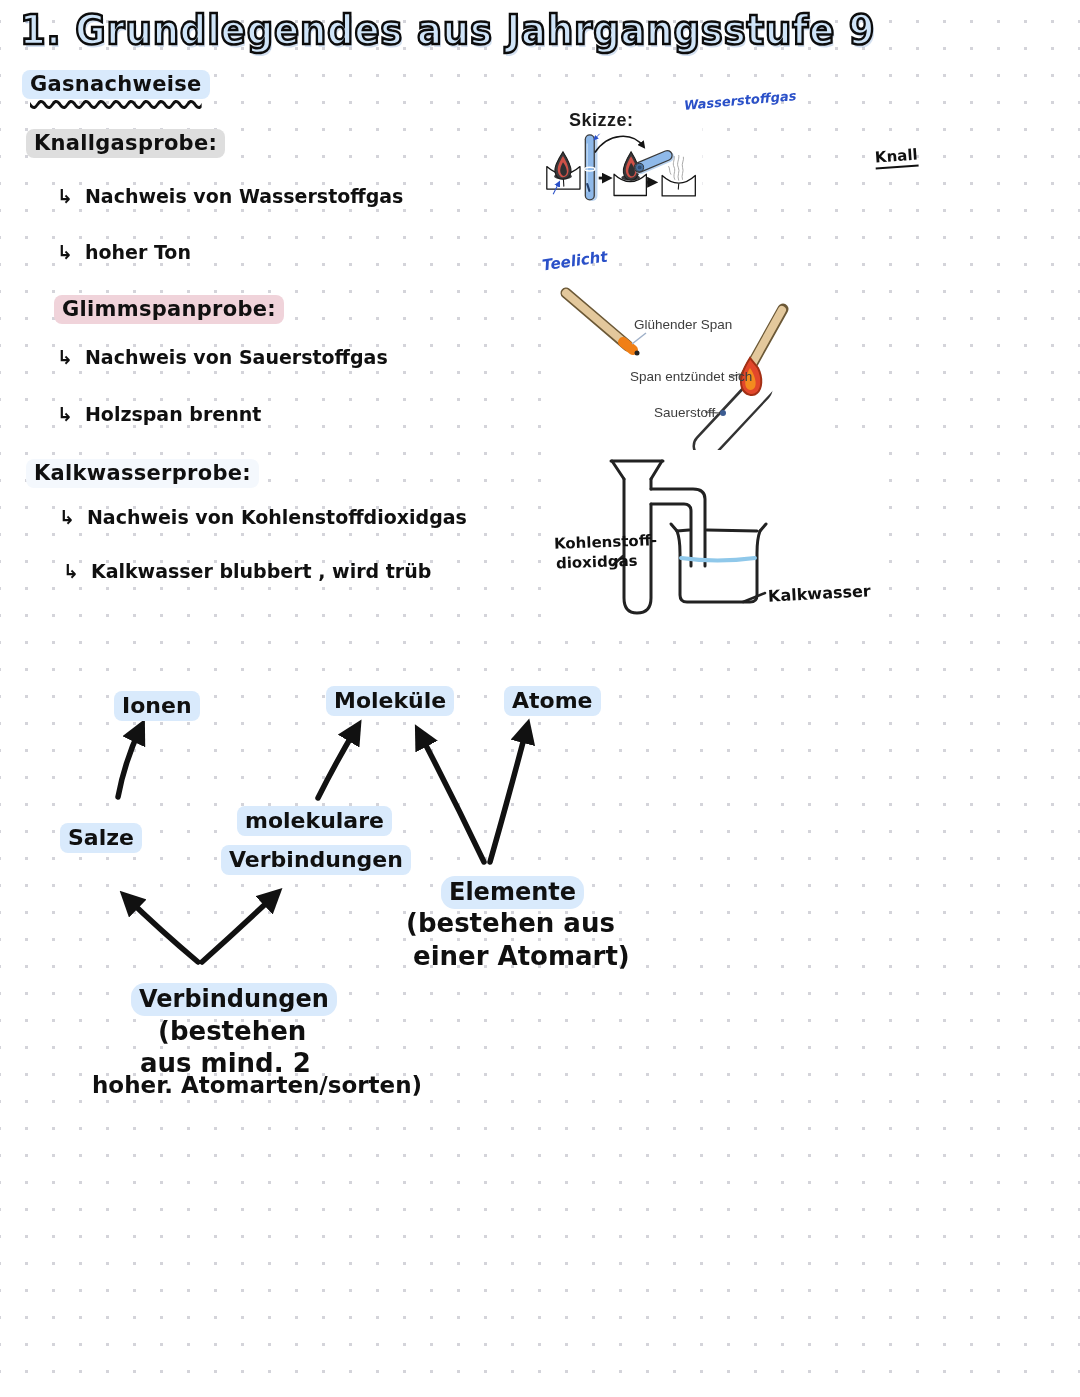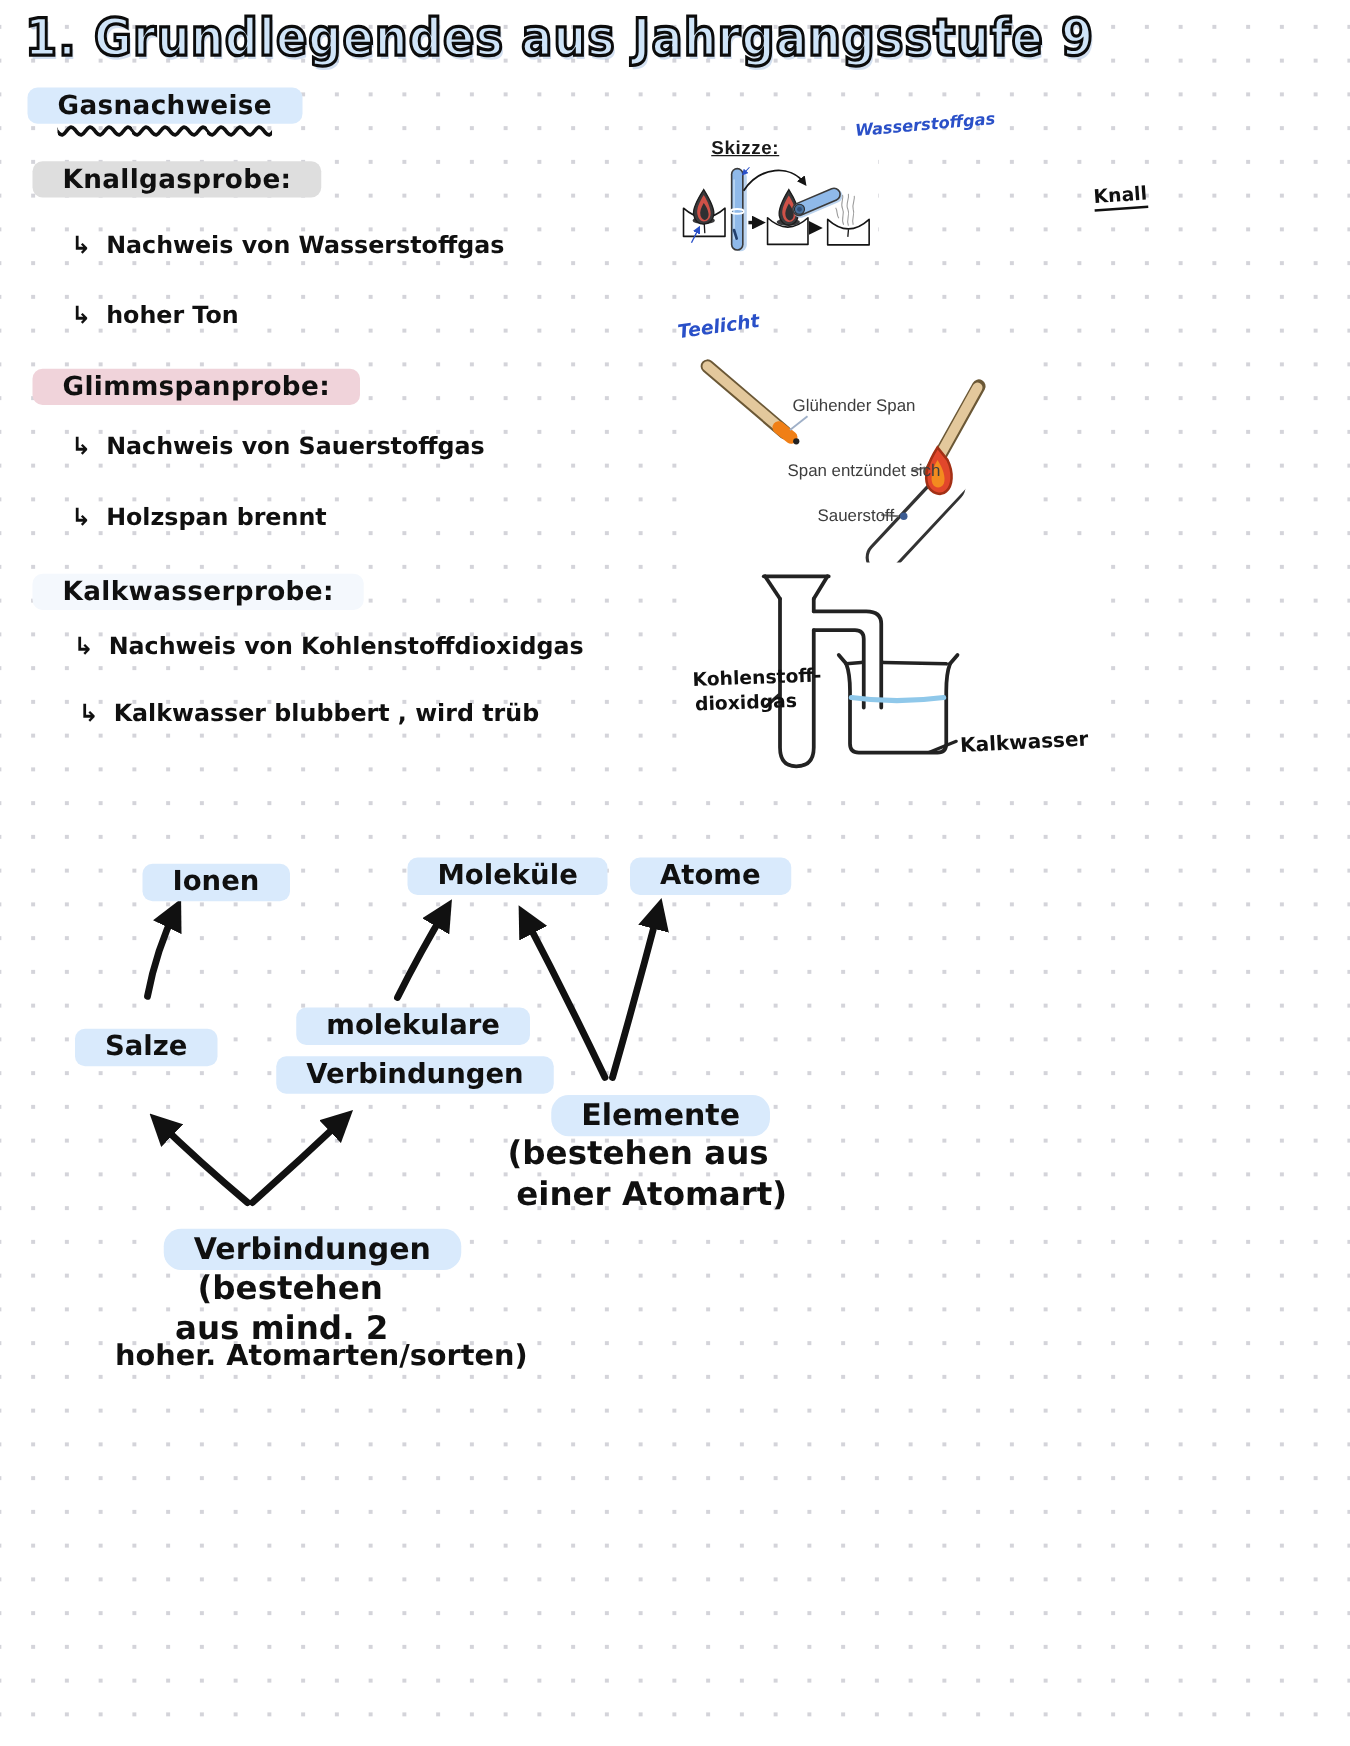--- a/index.html
+++ b/index.html
@@ -12,37 +12,37 @@
   }
   .abs{position:absolute;}
   .title{
     font-size:41px; font-weight:bold; letter-spacing:1px; white-space:nowrap;
     color:#cfe4f8; -webkit-text-stroke:2.6px #0c0c0c;
     text-shadow:2px 3px 0 rgba(130,165,215,.35);
     transform:scaleX(.9); transform-origin:left top;
   }
   .hw{font-weight:bold; white-space:nowrap;}
   .heading{font-size:21px; letter-spacing:.3px;}
-  .hl{border-radius:8px; padding:2px 24px 3px;}
+  .hl{border-radius:8px; padding:2px 8px 3px;}
   .hl-blue{background:#d9eafc;}
   .hl-gray{background:#dedede;}
-  .hl-pink{background:#f0d3da;}
+  .hl-pink{background:#f0d3da;margin-left:28px;}
   .hl-faint{background:#f4f8fd;}
   .wavy{
     text-decoration-line:underline; text-decoration-style:wavy;
     text-decoration-color:#101010; text-decoration-thickness:3px;
     text-underline-offset:9px;
   }
   .row{display:flex; align-items:baseline; gap:12px;}
   .bullet .btext,.bullet .bga{font-size:19px; font-weight:bold; white-space:nowrap;}
   .bga{font-size:21px;}
   .pen{color:#2a50c8; font-style:italic; font-weight:600; white-space:nowrap;}
   .print{font-family:"Liberation Sans", sans-serif; color:#3d3d3d; font-size:13.5px; white-space:nowrap;}
-  .caption{font-family:"Liberation Sans", sans-serif; font-weight:bold; font-size:15px;
-    text-decoration:underline; letter-spacing:.5px; color:#1a1a1a;text-align:center;}
+  .caption{font-family:"Liberation Sans", sans-serif; font-weight:bold; font-size:18px;
+    letter-spacing:.5px; color:#1a1a1a;text-align:center;}
   .node{font-size:22px; font-weight:bold; white-space:nowrap;}
   .node-lg{font-size:24px;border-radius:14px;}
   .note{font-size:26px; font-weight:bold; white-space:nowrap;}
   .note-sm{font-size:23px;}
   .knall{font-size:15px; font-weight:bold; border-bottom:2px solid #111; padding-bottom:1px;
     transform:rotate(-4deg); white-space:nowrap;}
   .hwlabel{font-size:15px; font-weight:bold; white-space:nowrap;}
   svg{position:absolute; overflow:visible;}
 </style>
 </head>

